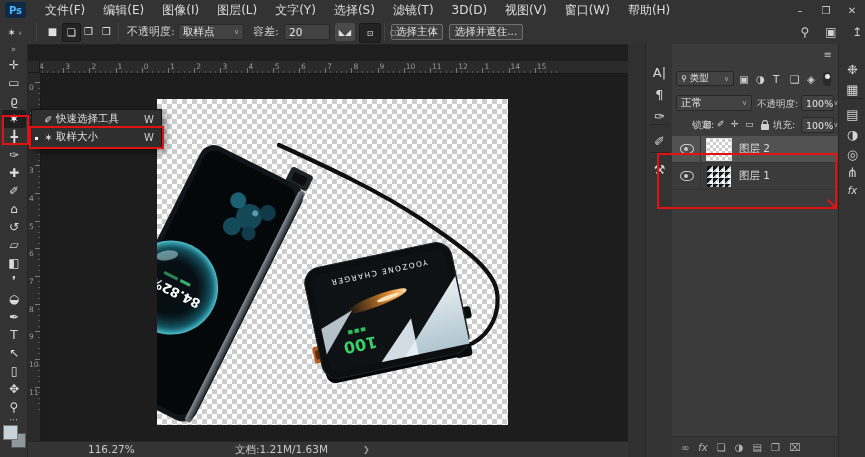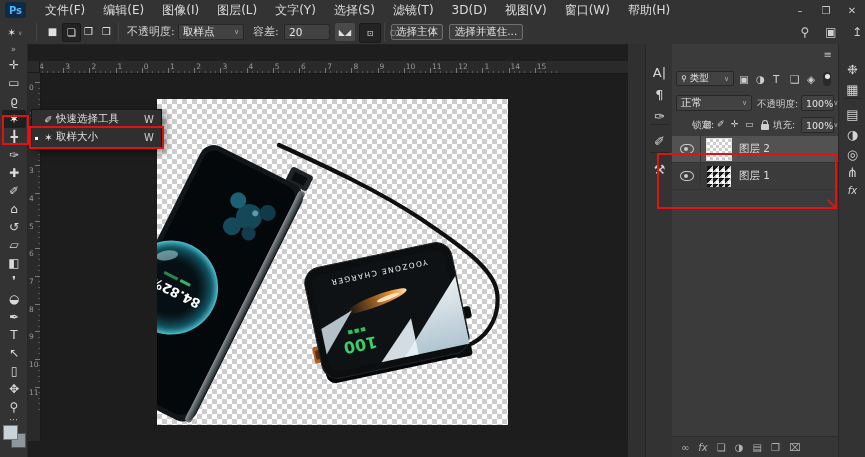--- a/index.html
+++ b/index.html
@@ -454,20 +454,25 @@
       <g transform="rotate(180)">
         <text x="0" y="42" text-anchor="middle" font-size="7.5" letter-spacing="1.5" fill="#eeeeee">YOOZONE CHARGER</text>
         <text x="33" y="-22" text-anchor="middle" font-family="DejaVu Sans Mono, monospace" font-size="16" font-weight="bold" fill="#38d169">100</text>
         <rect x="25" y="-15" width="4.5" height="4" fill="#2fbf5f"></rect>
         <rect x="31.5" y="-15" width="4.5" height="4" fill="#2fbf5f"></rect>
         <rect x="38" y="-15" width="4.5" height="4" fill="#2fbf5f"></rect>
       </g>
     </g>
   </svg>
 
+  <div class="abs statusbar">
+    <span style="left:60px;">116.27%</span>
+    <span style="left:207px;">文档:1.21M/1.63M</span>
+    <span style="left:335px;font-size:8px;color:#9a9a9a;top:3px;">❯</span>
+  </div>
 
   <div class="abs flyout" id="flyout">
       <div class="flyrow">
         <div class="mark"></div>
         <div class="fico">✐</div>
         <div class="flabel">快速选择工具</div>
         <div class="key">W</div>
       </div>
       <div class="flyrow">
         <div class="mark">▪</div>

